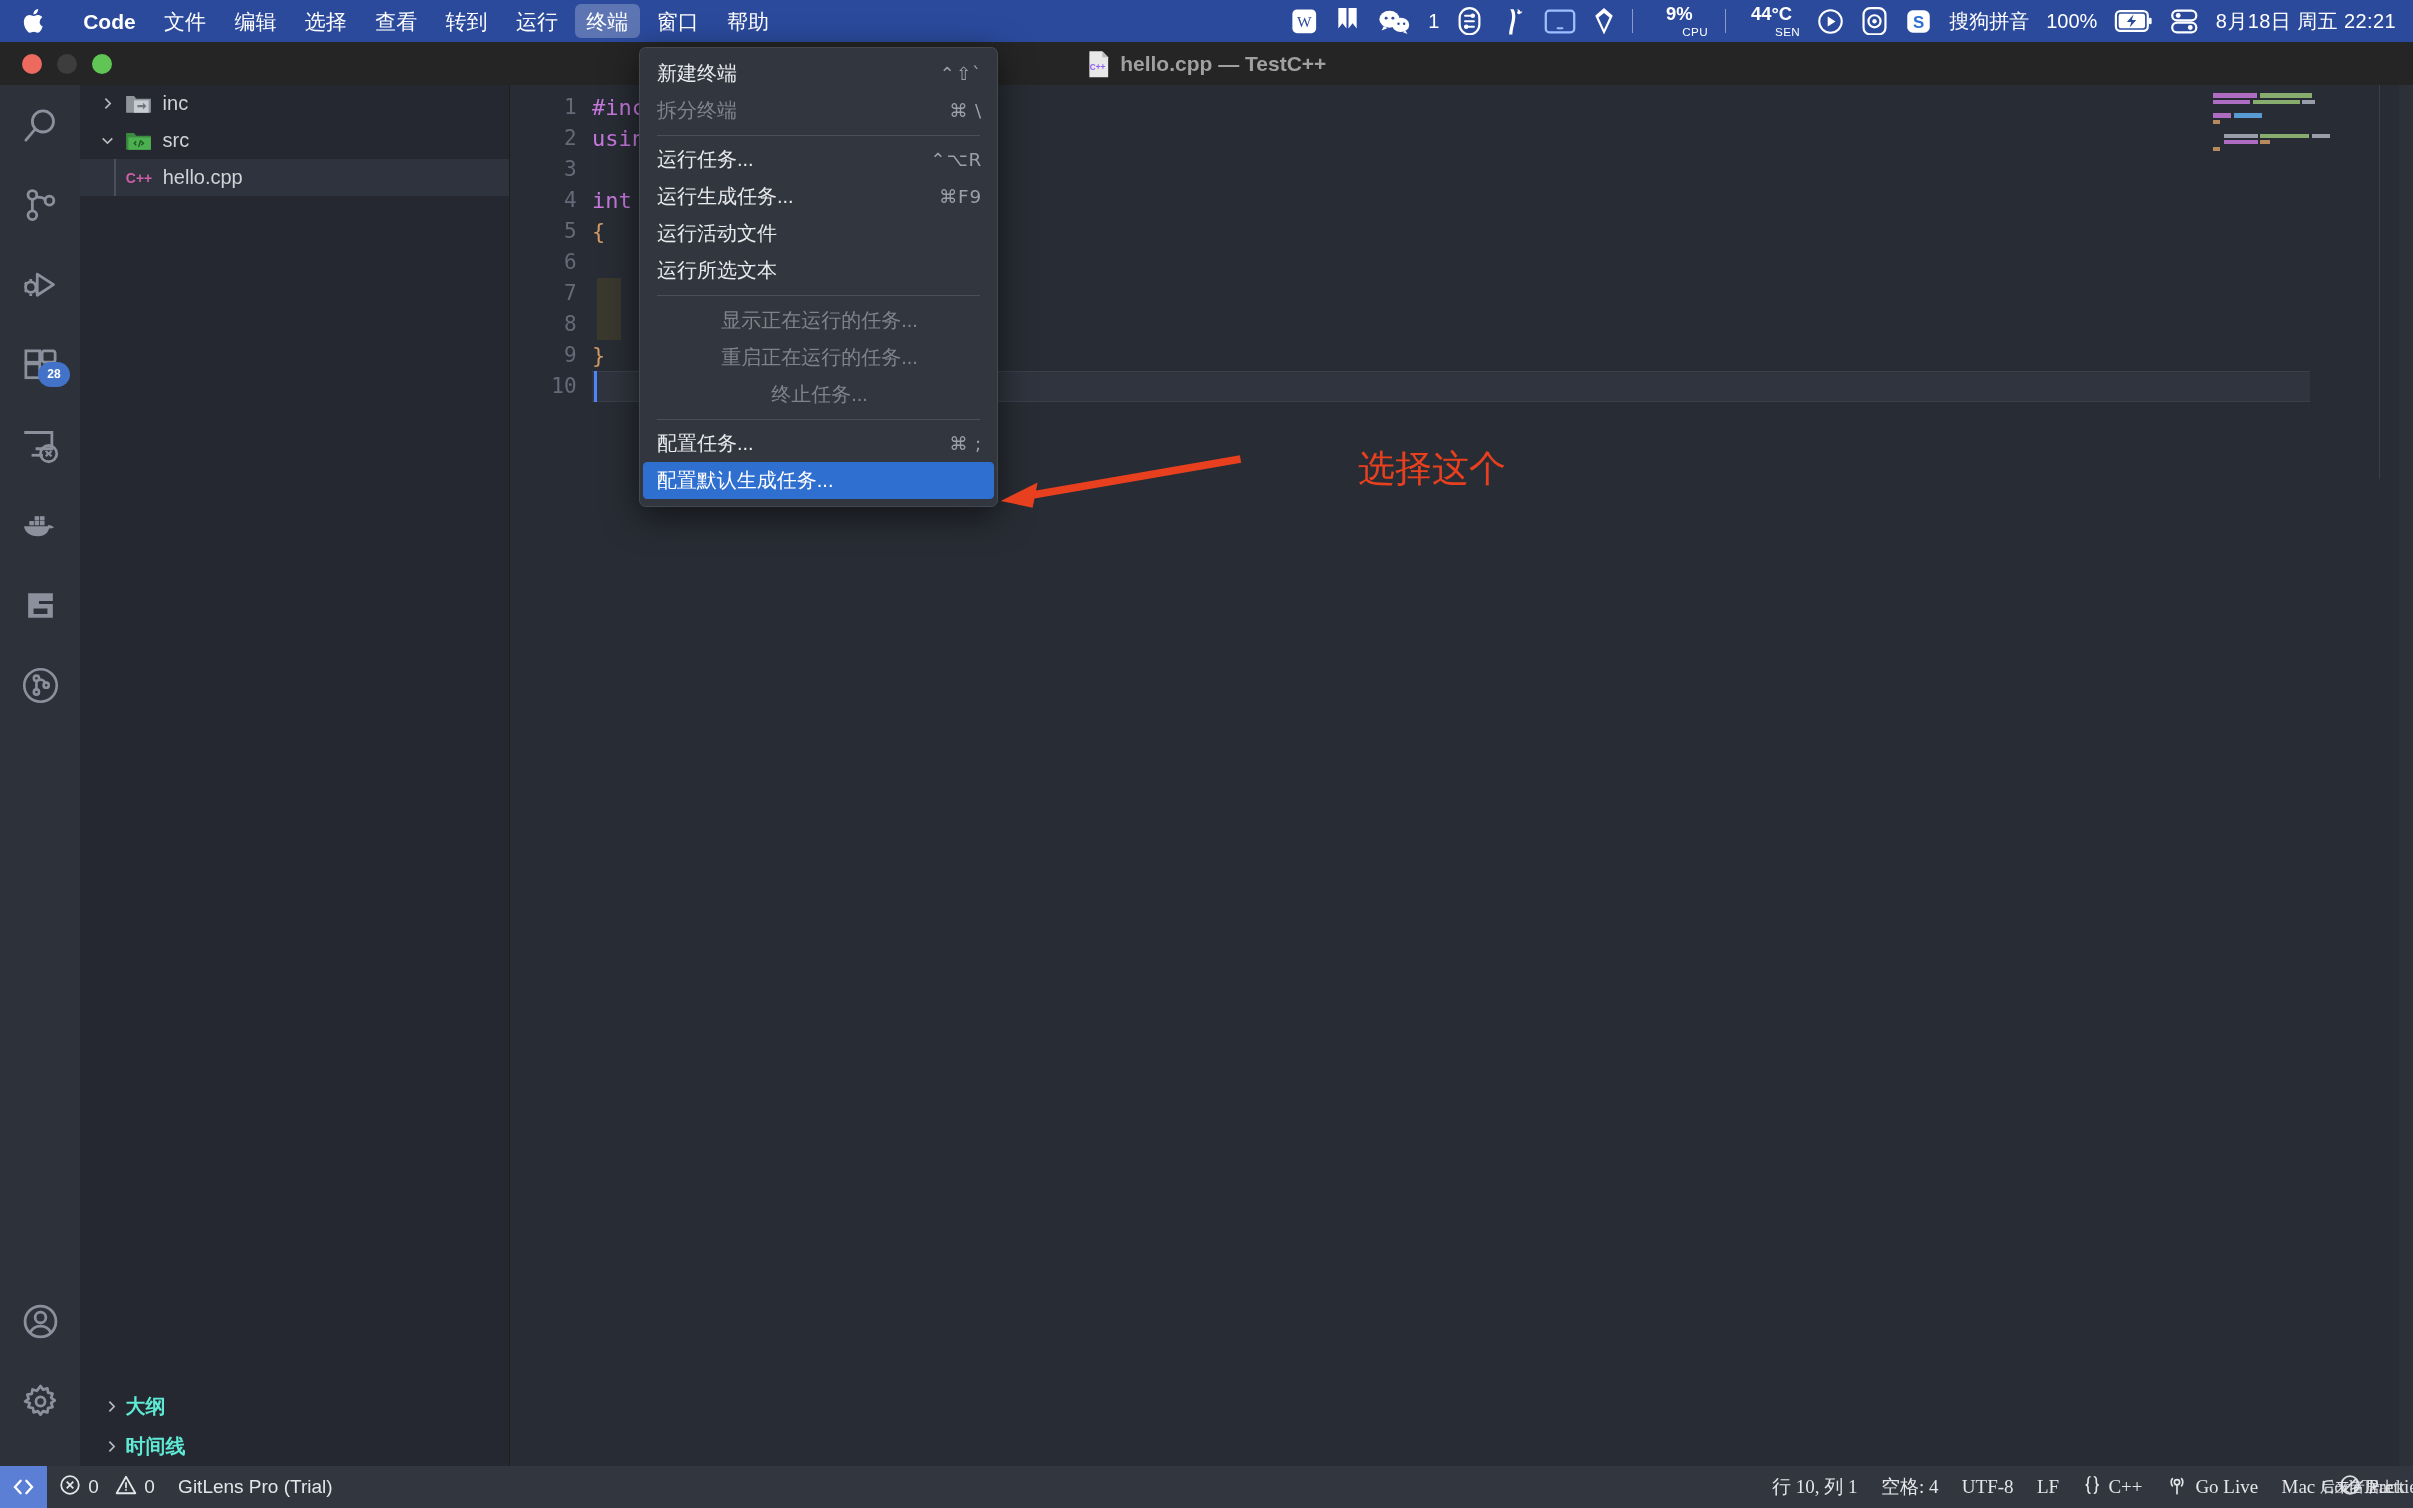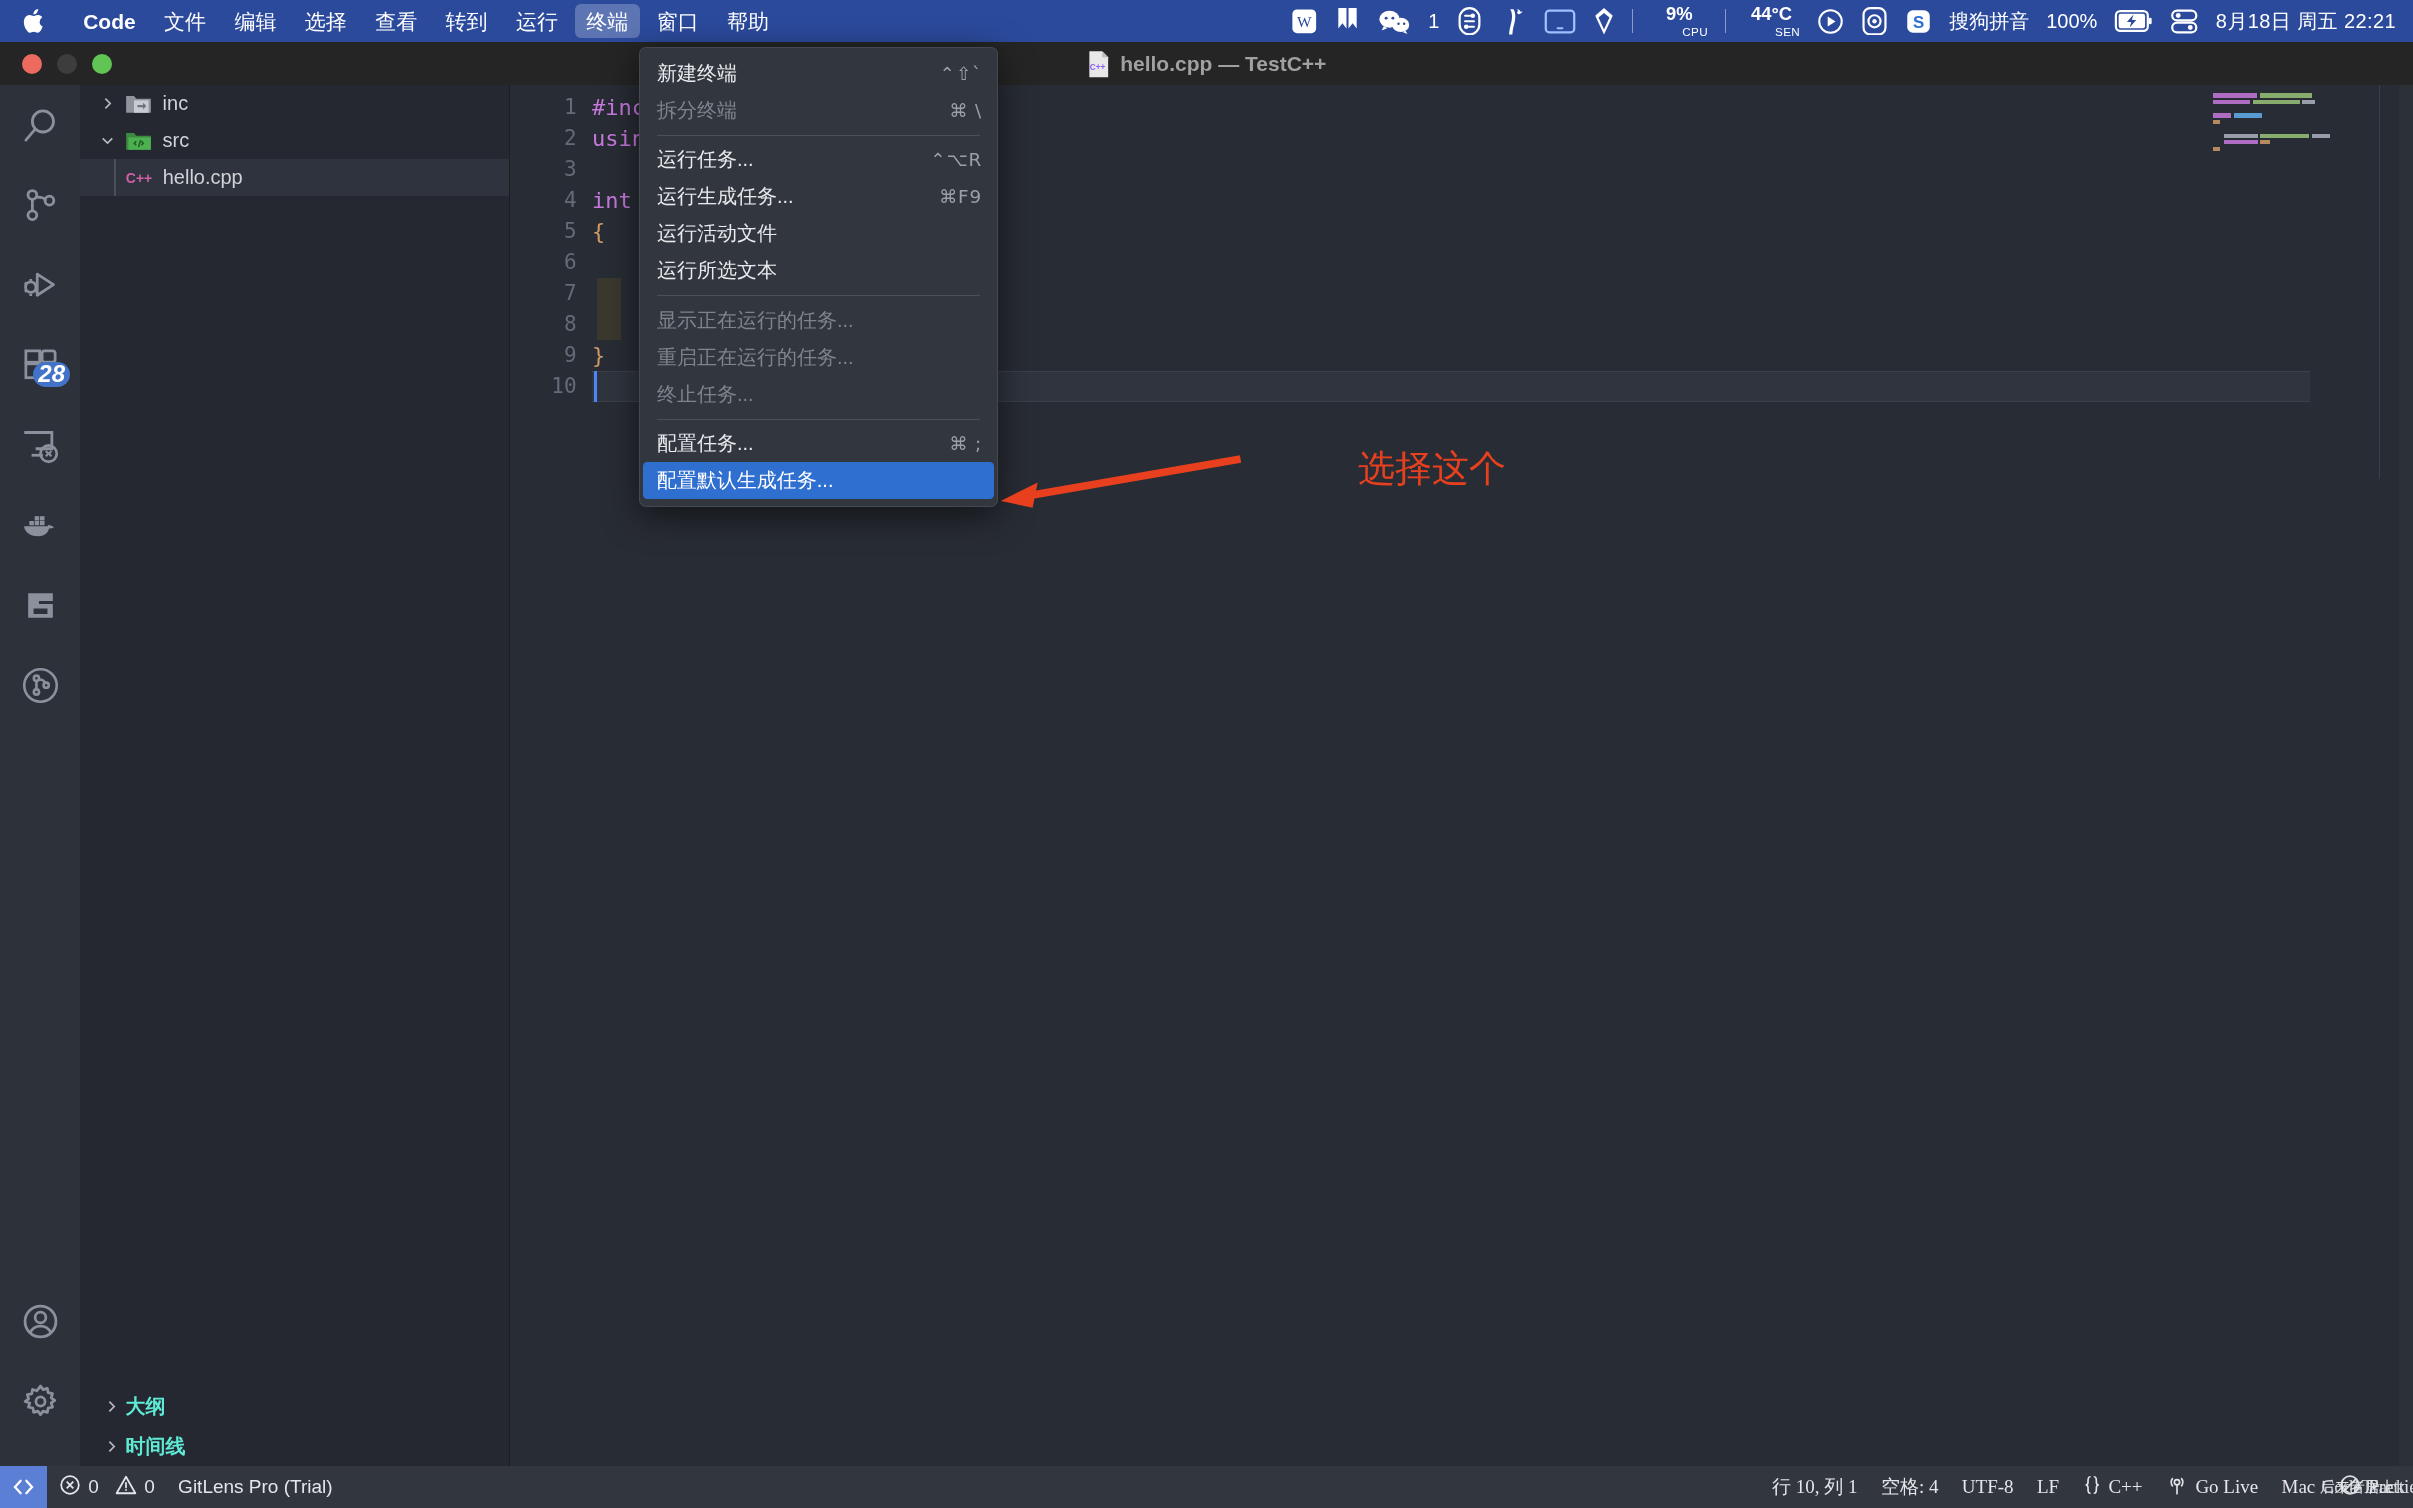--- a/index.html
+++ b/index.html
@@ -70,24 +70,23 @@
   .act-icon {
     width: 80px; height: 80px;
     display: flex; align-items: center; justify-content: center;
     position: relative;
   }
   .act-spacer { flex: 1; }
   .badge {
     position: absolute; right: 10px; bottom: 18.4px;
     background: #4273c8; color: #fff;
     border-radius: 13.4px; min-width: 32px; height: 25px;
-    font-size: 24px; font-weight: bold;
+    font-size: 12px; font-weight: bold;
     display: flex; align-items: center; justify-content: center;
     padding: 0 5px;
-    font-style: italic;
   }
 
   
   .sidebar {
     position: absolute; top: 85px; left: 80px;
     width: 429px; height: 1381px;
     background: #252830;
     overflow: hidden;
   }
   .tree-row {
@@ -168,21 +167,21 @@
     box-shadow: 0 8.4px 34px rgba(0,0,0,.55);
     padding: 6.7px 0 6.7px 0;
     border: 0.8px solid #44484f;
     overflow: hidden;
   }
   .mi {
     height: 37px; display: flex; align-items: center;
     padding: 0 15px 0 17px; color: #e8eaed; font-size: 20px;
     white-space: nowrap;
   }
-  .mi.dim { color: #7e838c; }
+  .mi.dim { color: #7e838c; justify-content: center; }
   .mi.sel { background: #2f6fd0; color: #fff; border-radius: 4.2px; margin: 0 3.4px; padding-left:13.4px;}
   .mi .sc {
     margin-left: auto; color: #9aa0a8; font-size: 18.4px;
     font-family: "DejaVu Sans", sans-serif; letter-spacing: 0.8px;
   }
   .msep { height: 0.8px; background: #4b4f57; margin: 5.9px 17px; }
 
   
   .annot-svg { position: absolute; left: 989px; top: 427px; pointer-events: none; }
   .annot-text {

